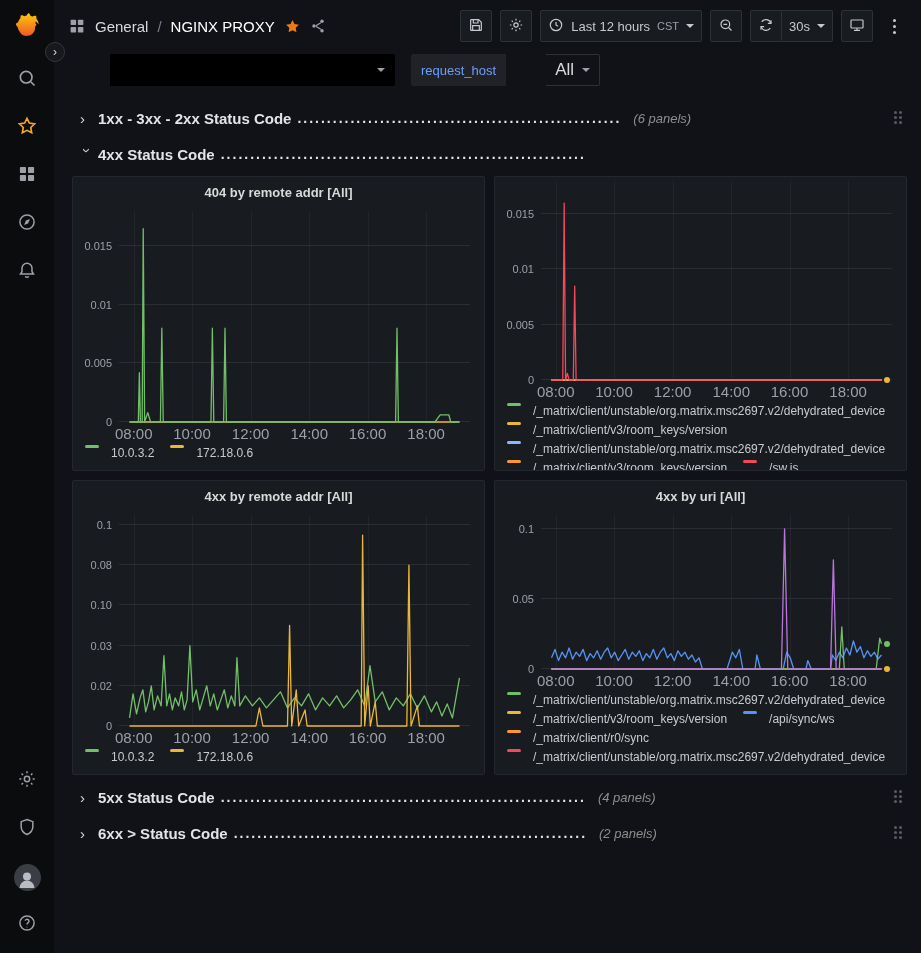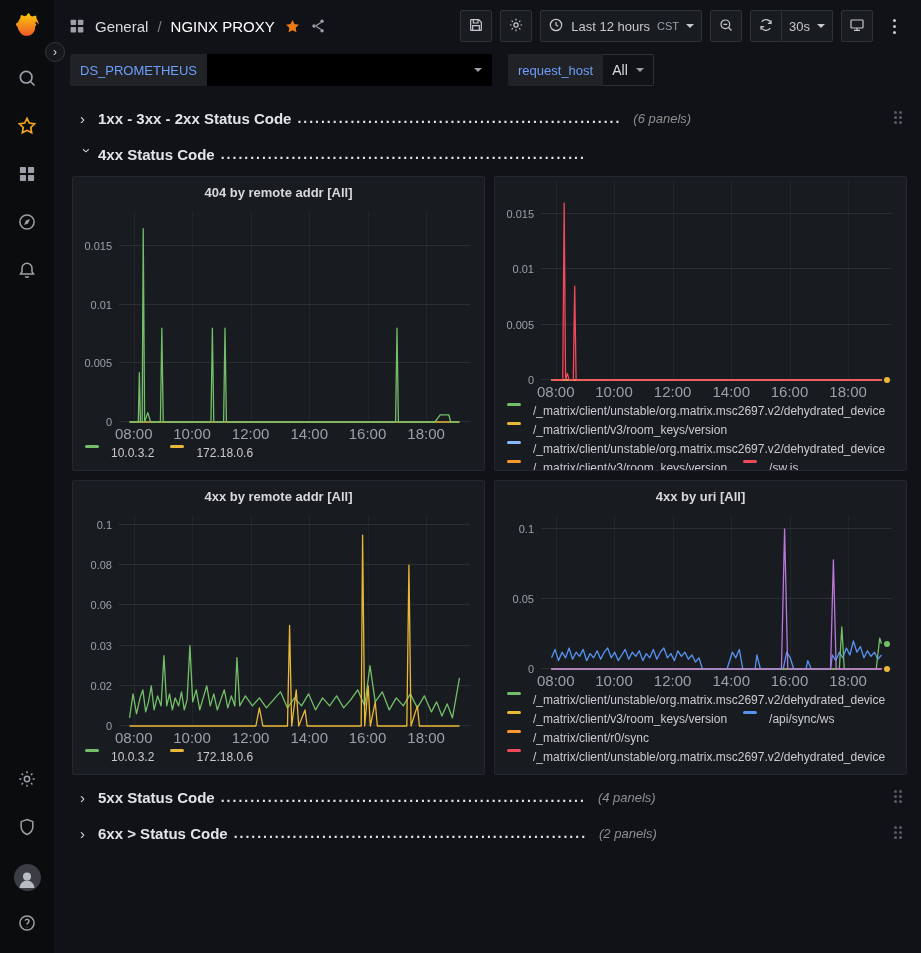--- a/index.html
+++ b/index.html
@@ -53,21 +53,21 @@
   .kebab{width:3px;height:3px;border-radius:50%;background:currentColor;
     box-shadow:0 -6px 0 currentColor,0 6px 0 currentColor;}
 
   
   .variables{display:flex;align-items:center;gap:16px;padding:2px 14px 10px 16px;}
   .var-group{display:flex;align-items:stretch;height:32px;}
   .var-label{display:flex;align-items:center;padding:0 10px;background:#202226;color:#6e9fff;
     font-size:13px;font-weight:500;border-radius:2px 0 0 2px;}
   .var-value{display:flex;align-items:center;gap:8px;padding:0 9px;background:#111217;
     border:1px solid #2c3235;border-left:none;border-radius:0 2px 2px 0;color:#d8d9da;
-    font-size:14px;cursor:pointer;}
+    font-size:17px;cursor:pointer;margin-left:40px;}
   .var-value.redacted{background:#000;border-color:#000;width:285px;justify-content:flex-end;}
   .var-value .caret{border-top-color:#9da0a8;}
 
   
   .dash{padding:0 14px 0 18px;}
   .row-head{display:flex;align-items:center;height:28px;margin-top:8px;cursor:pointer;padding:0 2px 0 8px;}
   .row-chev{width:18px;color:#d8d9da;font-size:15px;line-height:1;flex:0 0 18px;}
   .row-chev.down{transform:rotate(90deg);transform-origin:7px 8px;}
   .row-title{font-weight:700;font-size:15px;color:#e3e4e8;white-space:nowrap;}
   .row-dots{font-weight:700;font-size:14px;color:#e3e4e8;letter-spacing:2px;margin:0 6px;
@@ -253,21 +253,20 @@
             </svg></span>
       </div>
       <div class="kebab-btn">
         <span class="kebab"></span>
       </div>
     </div>
   </div>
 
   <div class="variables">
     <div class="var-group">
-      <div class="var-label">DS_PROMETHEUS</div>
       <div class="var-value redacted">
         <span class="caret"></span>
       </div>
     </div>
     <div class="var-group">
       <div class="var-label">request_host</div>
       <div class="var-value">
         <span>All</span>
         <span class="caret"></span>
       </div>
@@ -401,21 +400,21 @@
           </div>
       </div>
 
       <div class="panel">
         <div class="panel-title">4xx by remote addr [All]</div>
         <div class="plot-wrap">
           <div class="y-axis">
               <div class="y-tick" style="bottom: 0%;">0</div>
               <div class="y-tick" style="bottom: 19.0476%;">0.02</div>
               <div class="y-tick" style="bottom: 38.0952%;">0.03</div>
-              <div class="y-tick" style="bottom: 57.1429%;">0.06</div>
+              <div class="y-tick" style="bottom: 57.1429%;">0.10</div>
               <div class="y-tick" style="bottom: 76.1905%;">0.08</div>
               <div class="y-tick" style="bottom: 95.2381%;">0.1</div>
             </div>
           <div class="plot">
               <div class="gl-h" style="bottom: 0%;"></div>
               <div class="gl-h" style="bottom: 19.0476%;"></div>
               <div class="gl-h" style="bottom: 38.0952%;"></div>
               <div class="gl-h" style="bottom: 57.1429%;"></div>
               <div class="gl-h" style="bottom: 76.1905%;"></div>
               <div class="gl-h" style="bottom: 95.2381%;"></div>

